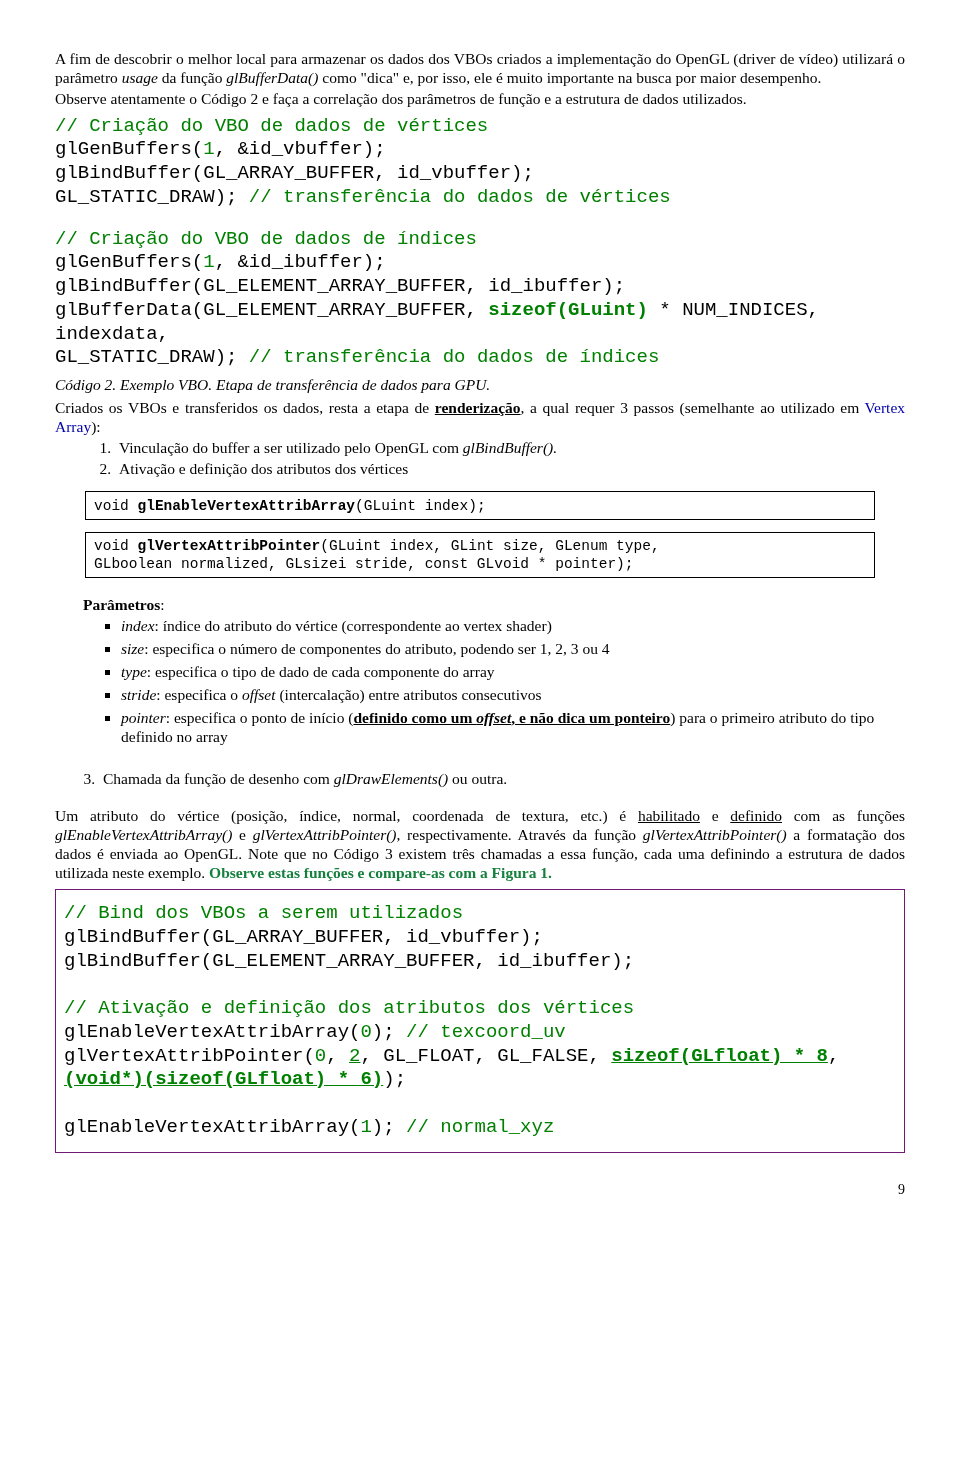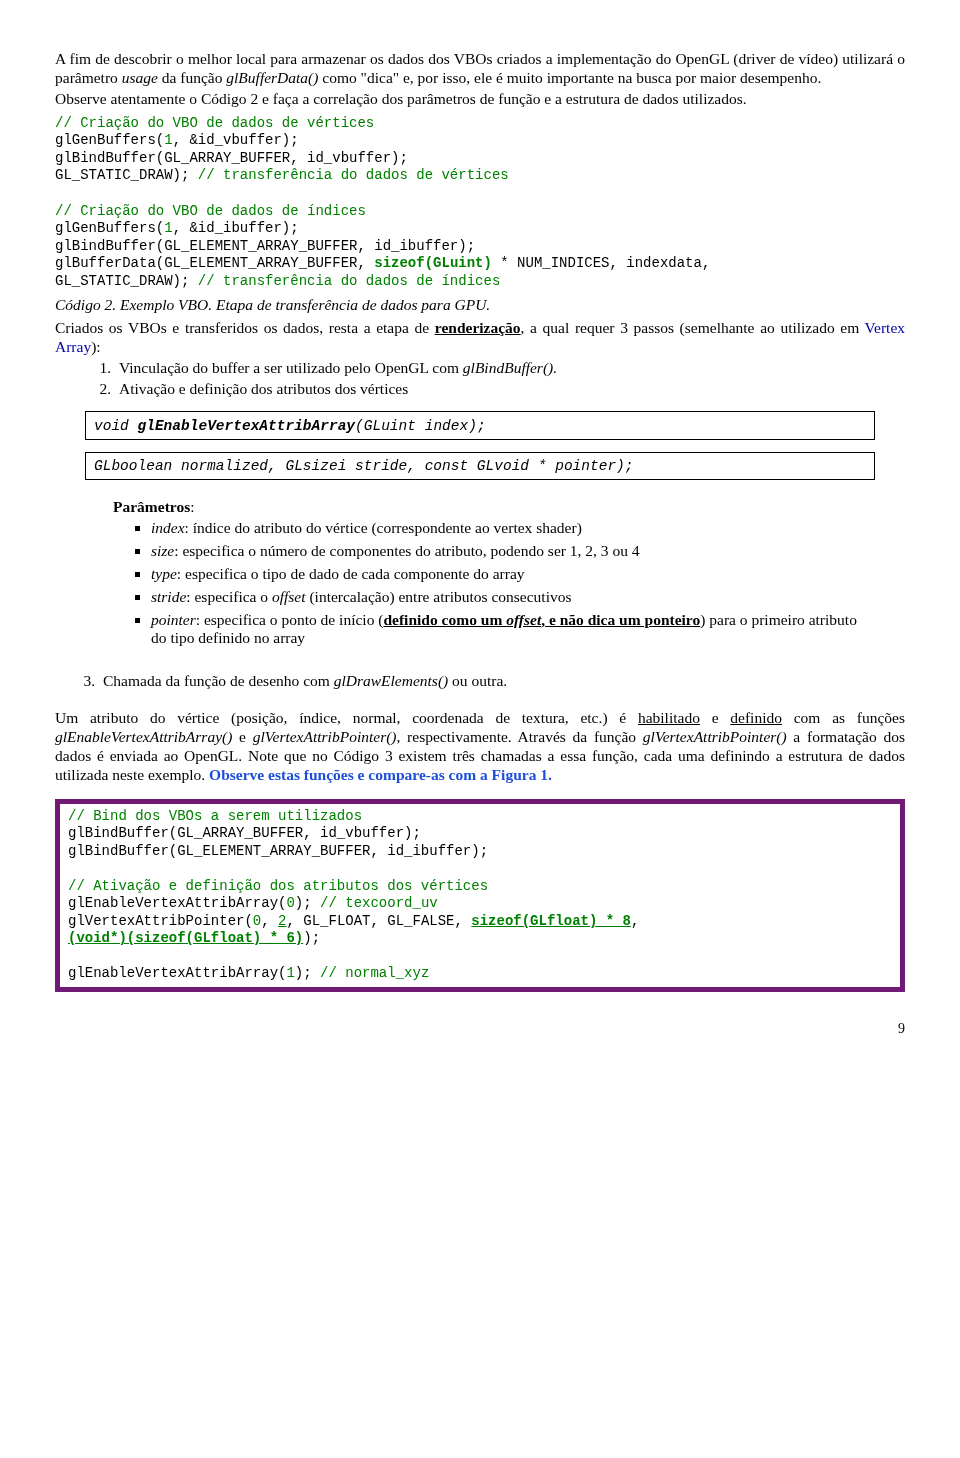--- a/index.html
+++ b/index.html
@@ -7,41 +7,41 @@
     font-size: 15.5px;
     color: #000;
     background: #fff;
     margin: 0;
     padding: 50px 55px 40px 55px;
     width: 960px;
     box-sizing: border-box;
     line-height: 1.22;
   }
   p { margin: 0 0 2px 0; text-align: justify; }
-  .mono { font-family: "Courier New", monospace; font-size: 14px; line-height: 1.25; }
+  .mono { font-family: "Courier New", monospace; font-size: 19px; line-height: 1.25; }
   .green { color: #008000; }
-  .red { color: #1d4ed8; }
+  .red { color: #15803d; }
   .bold { font-weight: bold; }
   .italic { font-style: italic; }
   .underline { text-decoration: underline; }
   .box { border: 1px solid #000; padding: 4px 8px; margin: 12px 30px 0 30px; }
-  .box .mono { font-size: 14.5px; font-style: italic; }
+  .box .mono { font-size: 14.5px; }
   .codeblock { margin: 6px 0 4px 0; }
   .codeblock .mono { display: block; }
   .caption { text-align: left; font-style: italic; margin: 6px 0 4px 0; }
   ol.numlist { margin: 2px 0 10px 38px; padding-left: 22px; font-family: Liberation Serif, serif; }
   ol.numlist li { padding-left: 4px; margin-bottom: 2px; }
   ol.numlist2 { margin: 2px 0 10px 22px; padding-left: 22px; }
   ol.numlist2 li { padding-left: 4px; margin-bottom: 2px; }
-  .params { margin: 18px 30px 0 58px; }
+  .params { margin: 18px 30px 0 28px; }
   ul.sqlist { list-style-type: square; margin: 2px 0 10px 28px; padding-left: 10px; }
   ul.sqlist li { margin-bottom: 4px; }
   .spacer8 { height: 8px; }
   .spacer12 { height: 12px; }
-  .pagecode { border: 5px solid #701a75; padding: 4px 8px; margin: 14px 0 0 0; }
+  .pagecode { border: 1px solid #701a75; padding: 12px 8px; margin: 6px 0 0 0; }
   .pagecode .mono { display: block; }
   .pagenum { text-align: right; font-size: 14px; margin-top: 28px; }
 </style>
 </head>
 <body>
 
 <p>
   <span>A fim de descobrir o melhor local para armazenar os dados dos VBOs criados a implementação do OpenGL (driver de vídeo) utilizará o parâmetro </span><span class="italic">usage</span><span> da função </span><span class="italic">glBufferData()</span><span> como "dica" e, por isso, ele é muito importante na busca por maior desempenho.</span>
 </p>
 <p><span>Observe atentamente o Código 2 e faça a correlação dos parâmetros de função e a estrutura de dados utilizados.</span></p>
@@ -72,20 +72,21 @@
 <ol class="numlist">
   <li><span>Vinculação do buffer a ser utilizado pelo OpenGL com </span><span class="italic">glBindBuffer().</span></li>
   <li><span>Ativação e definição dos atributos dos vértices</span></li>
 </ol>
 
 <div class="box">
   <span class="mono"><span>void </span><span class="bold">glEnableVertexAttribArray</span><span>(GLuint index);</span></span>
 </div>
 
 <div class="box">
+  <span class="mono" style="display:block"><span>void </span><span class="bold">glVertexAttribPointer</span><span>(GLuint index,  GLint size,  GLenum type,</span></span>
   <span class="mono" style="display:block">GLboolean normalized,  GLsizei stride,  const GLvoid * pointer);</span>
 </div>
 
 <div class="params">
   <div><span class="bold">Parâmetros</span>:</div>
   <ul class="sqlist">
     <li><span class="italic">index</span><span>: índice do atributo do vértice (correspondente ao vertex shader)</span></li>
     <li><span class="italic">size</span><span>: especifica o número de componentes do atributo, podendo ser 1, 2, 3 ou 4</span></li>
     <li><span class="italic">type</span><span>: especifica o tipo de dado de cada componente do array</span></li>
     <li><span class="italic">stride</span><span>: especifica o </span><span class="italic">offset</span><span> (intercalação) entre atributos consecutivos</span></li>

